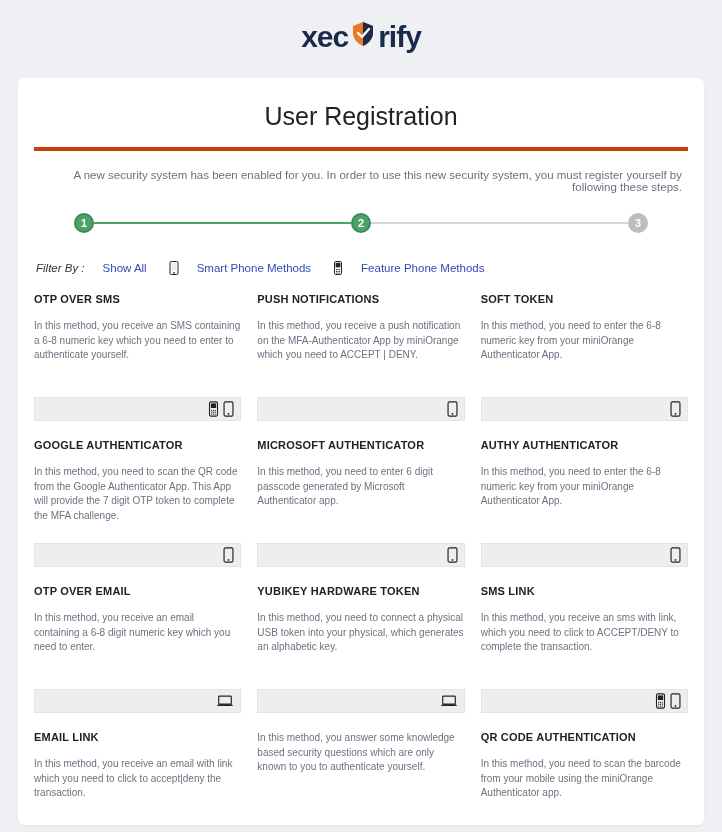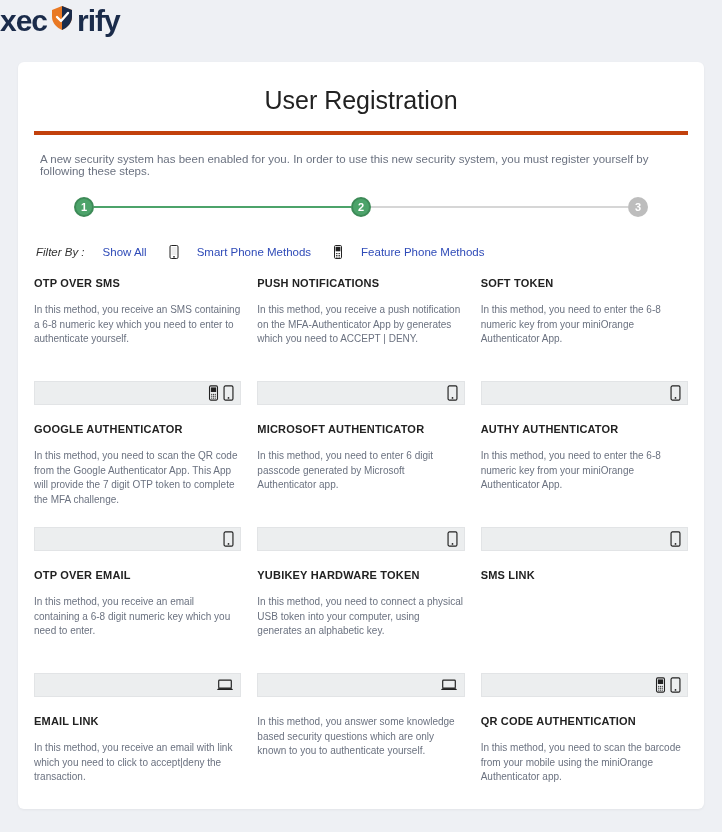--- a/index.html
+++ b/index.html
@@ -3,21 +3,22 @@
 <meta charset="utf-8">
 <style>
   * { box-sizing: border-box; margin: 0; padding: 0; }
   body {
     font-family: -apple-system, BlinkMacSystemFont, "Segoe UI", Arial, sans-serif;
     background: #eef0f4;
     color: #333;
     width: 722px;
   }
   .logo-wrap {
-    padding: 4px 0 24px;
+    text-align: center;
+    padding: 20px 0 24px;
   }
   .logo {
     font-size: 30px;
     font-weight: 700;
     color: #1a2b4a;
     letter-spacing: -1px;
     display: inline-flex;
     align-items: center;
     gap: 2px;
   }
@@ -35,21 +36,21 @@
   }
   .title {
     text-align: center;
     font-size: 25px;
     font-weight: 500;
     color: #222;
     padding-bottom: 16px;
     border-bottom: 4px solid #c2410c;
   }
   .instructions {
-    text-align: left;
+    text-align: right;
     font-size: 11.5px;
     color: #6b7280;
     padding: 18px 6px 16px;
   }
   .stepper {
     display: flex;
     align-items: center;
     justify-content: center;
     padding: 4px 40px 24px;
   }
@@ -196,21 +197,21 @@
   </svg>
 
   <div class="grid">
 
     <div class="card">
       <h3>OTP OVER SMS</h3>
       <p>In this method, you receive an SMS containing a 6-8 numeric key which you need to enter to authenticate yourself.</p>
     </div>
     <div class="card">
       <h3>PUSH NOTIFICATIONS</h3>
-      <p>In this method, you receive a push notification on the MFA-Authenticator App by generates which you need to ACCEPT | DENY.</p>
+      <p>In this method, you receive a push notification on the MFA-Authenticator App by miniOrange which you need to ACCEPT | DENY.</p>
     </div>
     <div class="card">
       <h3>SOFT TOKEN</h3>
       <p>In this method, you need to enter the 6-8 numeric key from your miniOrange Authenticator App.</p>
     </div>
 
     <div class="iconrow">
       <span class="dev">
           <svg width="11" height="16">
             <use href="#i-feature"></use>
@@ -271,24 +272,25 @@
           </svg>
         </span>
     </div>
 
     <div class="card">
       <h3>OTP OVER EMAIL</h3>
       <p>In this method, you receive an email containing a 6-8 digit numeric key which you need to enter.</p>
     </div>
     <div class="card">
       <h3>YUBIKEY HARDWARE TOKEN</h3>
-      <p>In this method, you need to connect a physical USB token into your computer, using generates an alphabetic key.</p>
+      <p>In this method, you need to connect a physical USB token into your physical, which generates an alphabetic key.</p>
     </div>
     <div class="card">
       <h3>SMS LINK</h3>
+      <p>In this method, you receive an sms with link, which you need to click to ACCEPT/DENY to complete the transaction.</p>
     </div>
 
     <div class="iconrow">
       <span class="dev">
           <svg width="18" height="13">
             <use href="#i-laptop"></use>
           </svg>
         </span>
     </div>
     <div class="iconrow">

